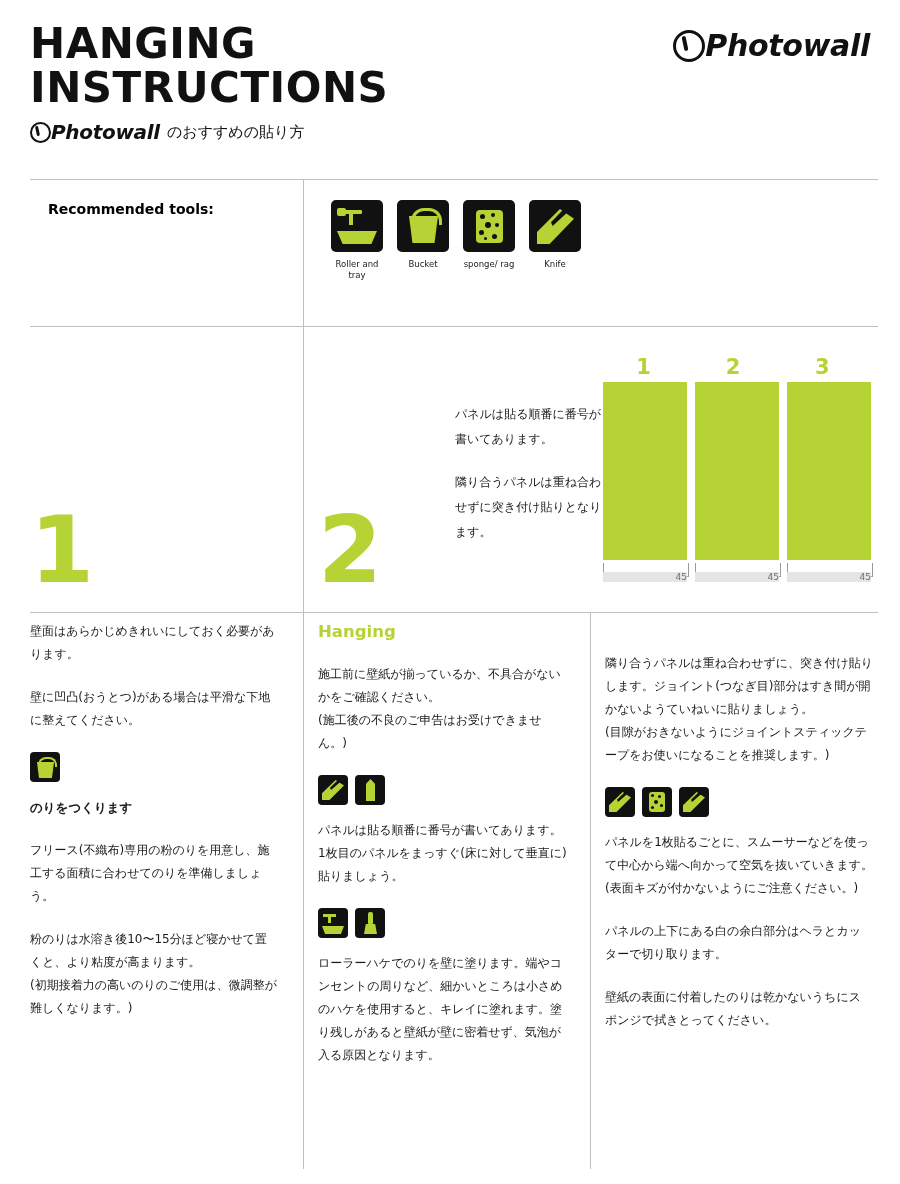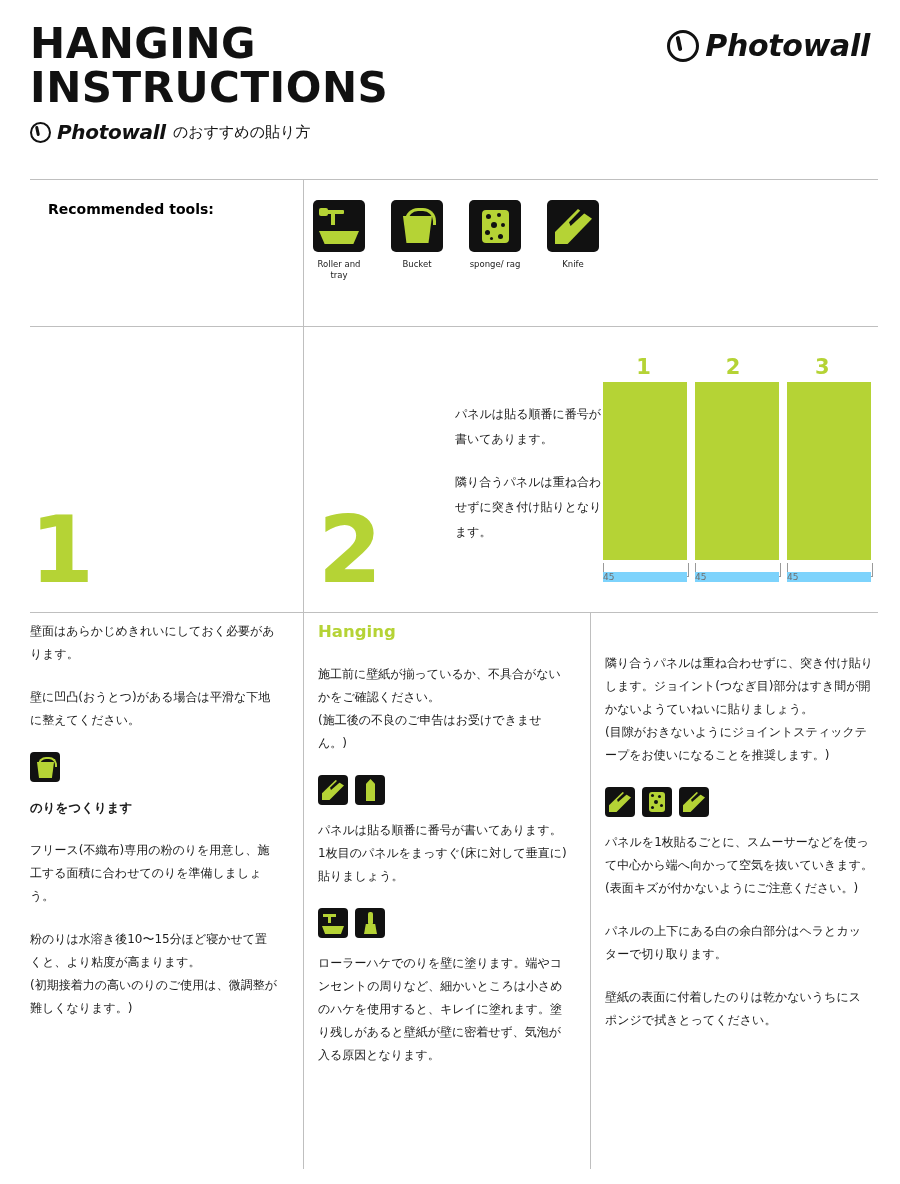--- a/index.html
+++ b/index.html
@@ -44,21 +44,20 @@
   .subtitle-jp {
     font-size: 15px;
     color: #111;
     font-family: "DejaVu Sans", "Liberation Sans", sans-serif;
   }
 
   
   .logo {
     display: inline-flex;
     align-items: center;
-    gap: 6px;
   }
   .logo-mark {
     display: inline-block;
     position: relative;
     border: 2.5px solid #111;
     border-radius: 50%;
   }
   .logo-mark::after {
     content: "";
     position: absolute;
@@ -103,23 +102,23 @@
   
   .tools-label {
     position: absolute;
     left: 48px; top: 201px;
     color: #000000;
     font-weight: bold;
     font-size: 14px;
   }
   .tools-strip {
     position: absolute;
-    left: 310px; top: 200px;
+    left: 328px; top: 200px;
     display: flex;
-    gap: 20px;
+    gap: 8px;
   }
   .tool {
     width: 58px;
     display: flex;
     flex-direction: column;
     align-items: center;
   }
   .tool-icon {
     width: 52px; height: 52px;
     background: #111;
@@ -275,24 +274,24 @@
     top: 0;
     width: 84px;
     height: 13px;
     border: 1px solid #9a9a9a;
     border-top: none;
   }
   .dim-label {
     position: absolute;
     top: 9px;
     width: 84px;
-    text-align: left;
+    text-align: right;
     font-size: 9px;
     color: #6f6f6f;
-    background: #7dd3fc;
+    background: #e5e5e5;
   }
 
   .panel-note {
     position: absolute;
     left: 455px; top: 402px;
     width: 150px;
     font-size: 12px;
     line-height: 25px;
     color: #1a1a1a;
   }

